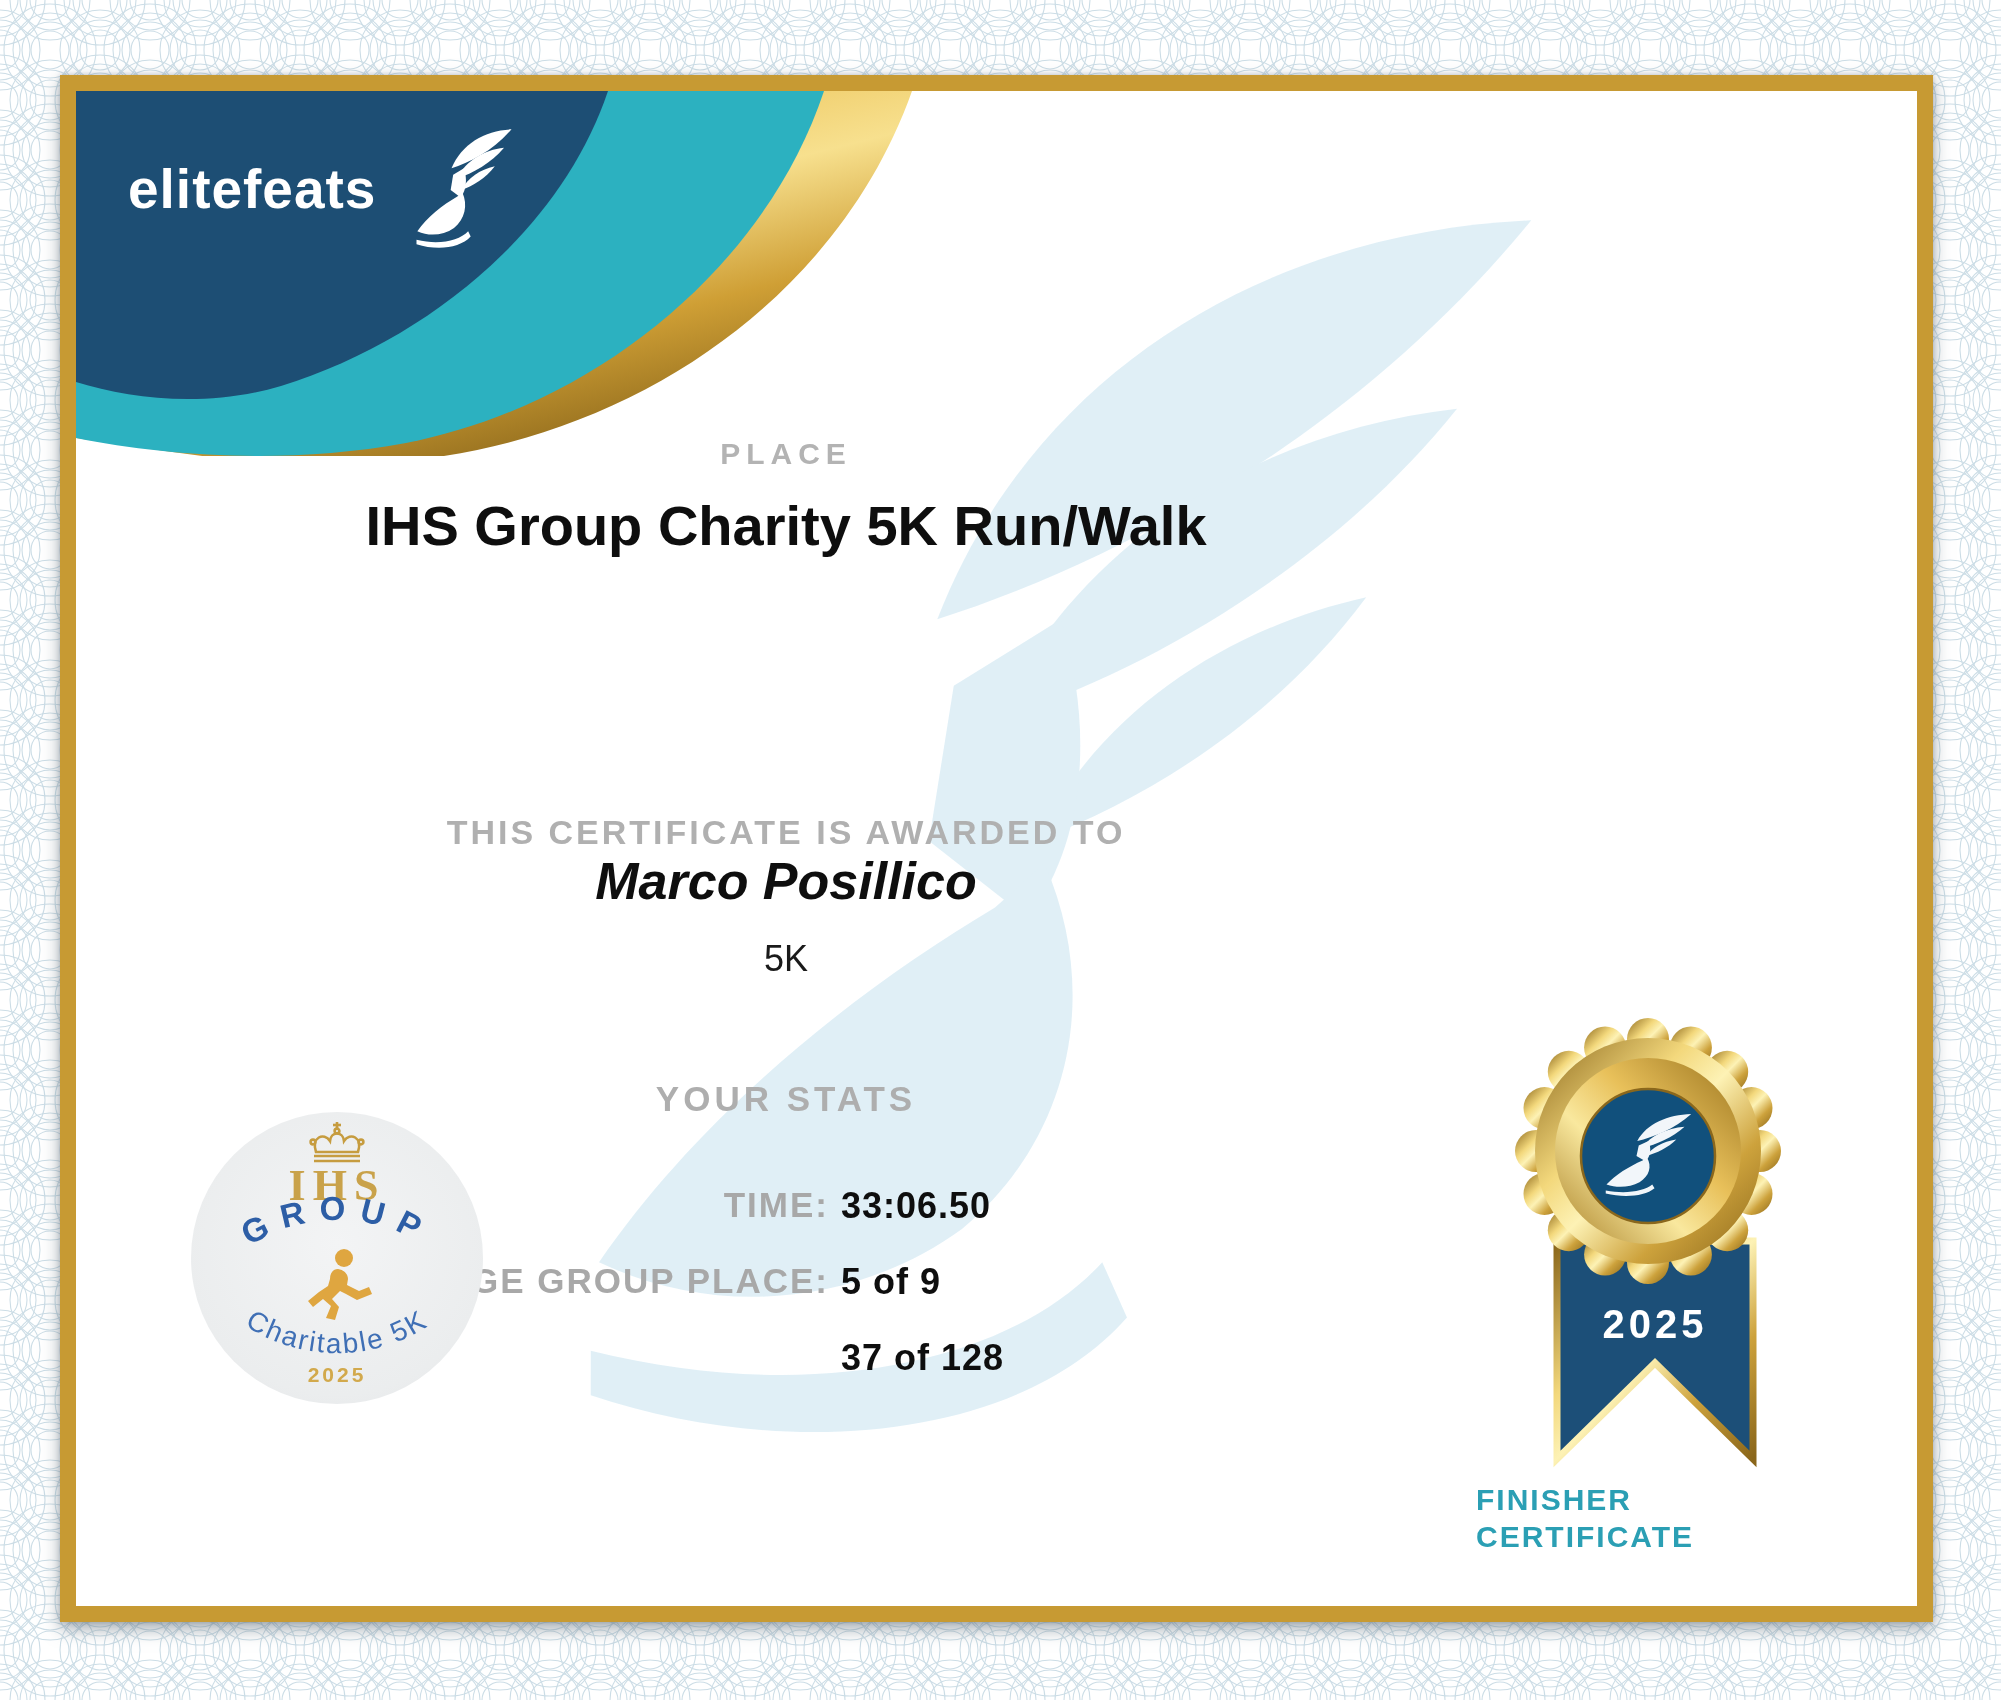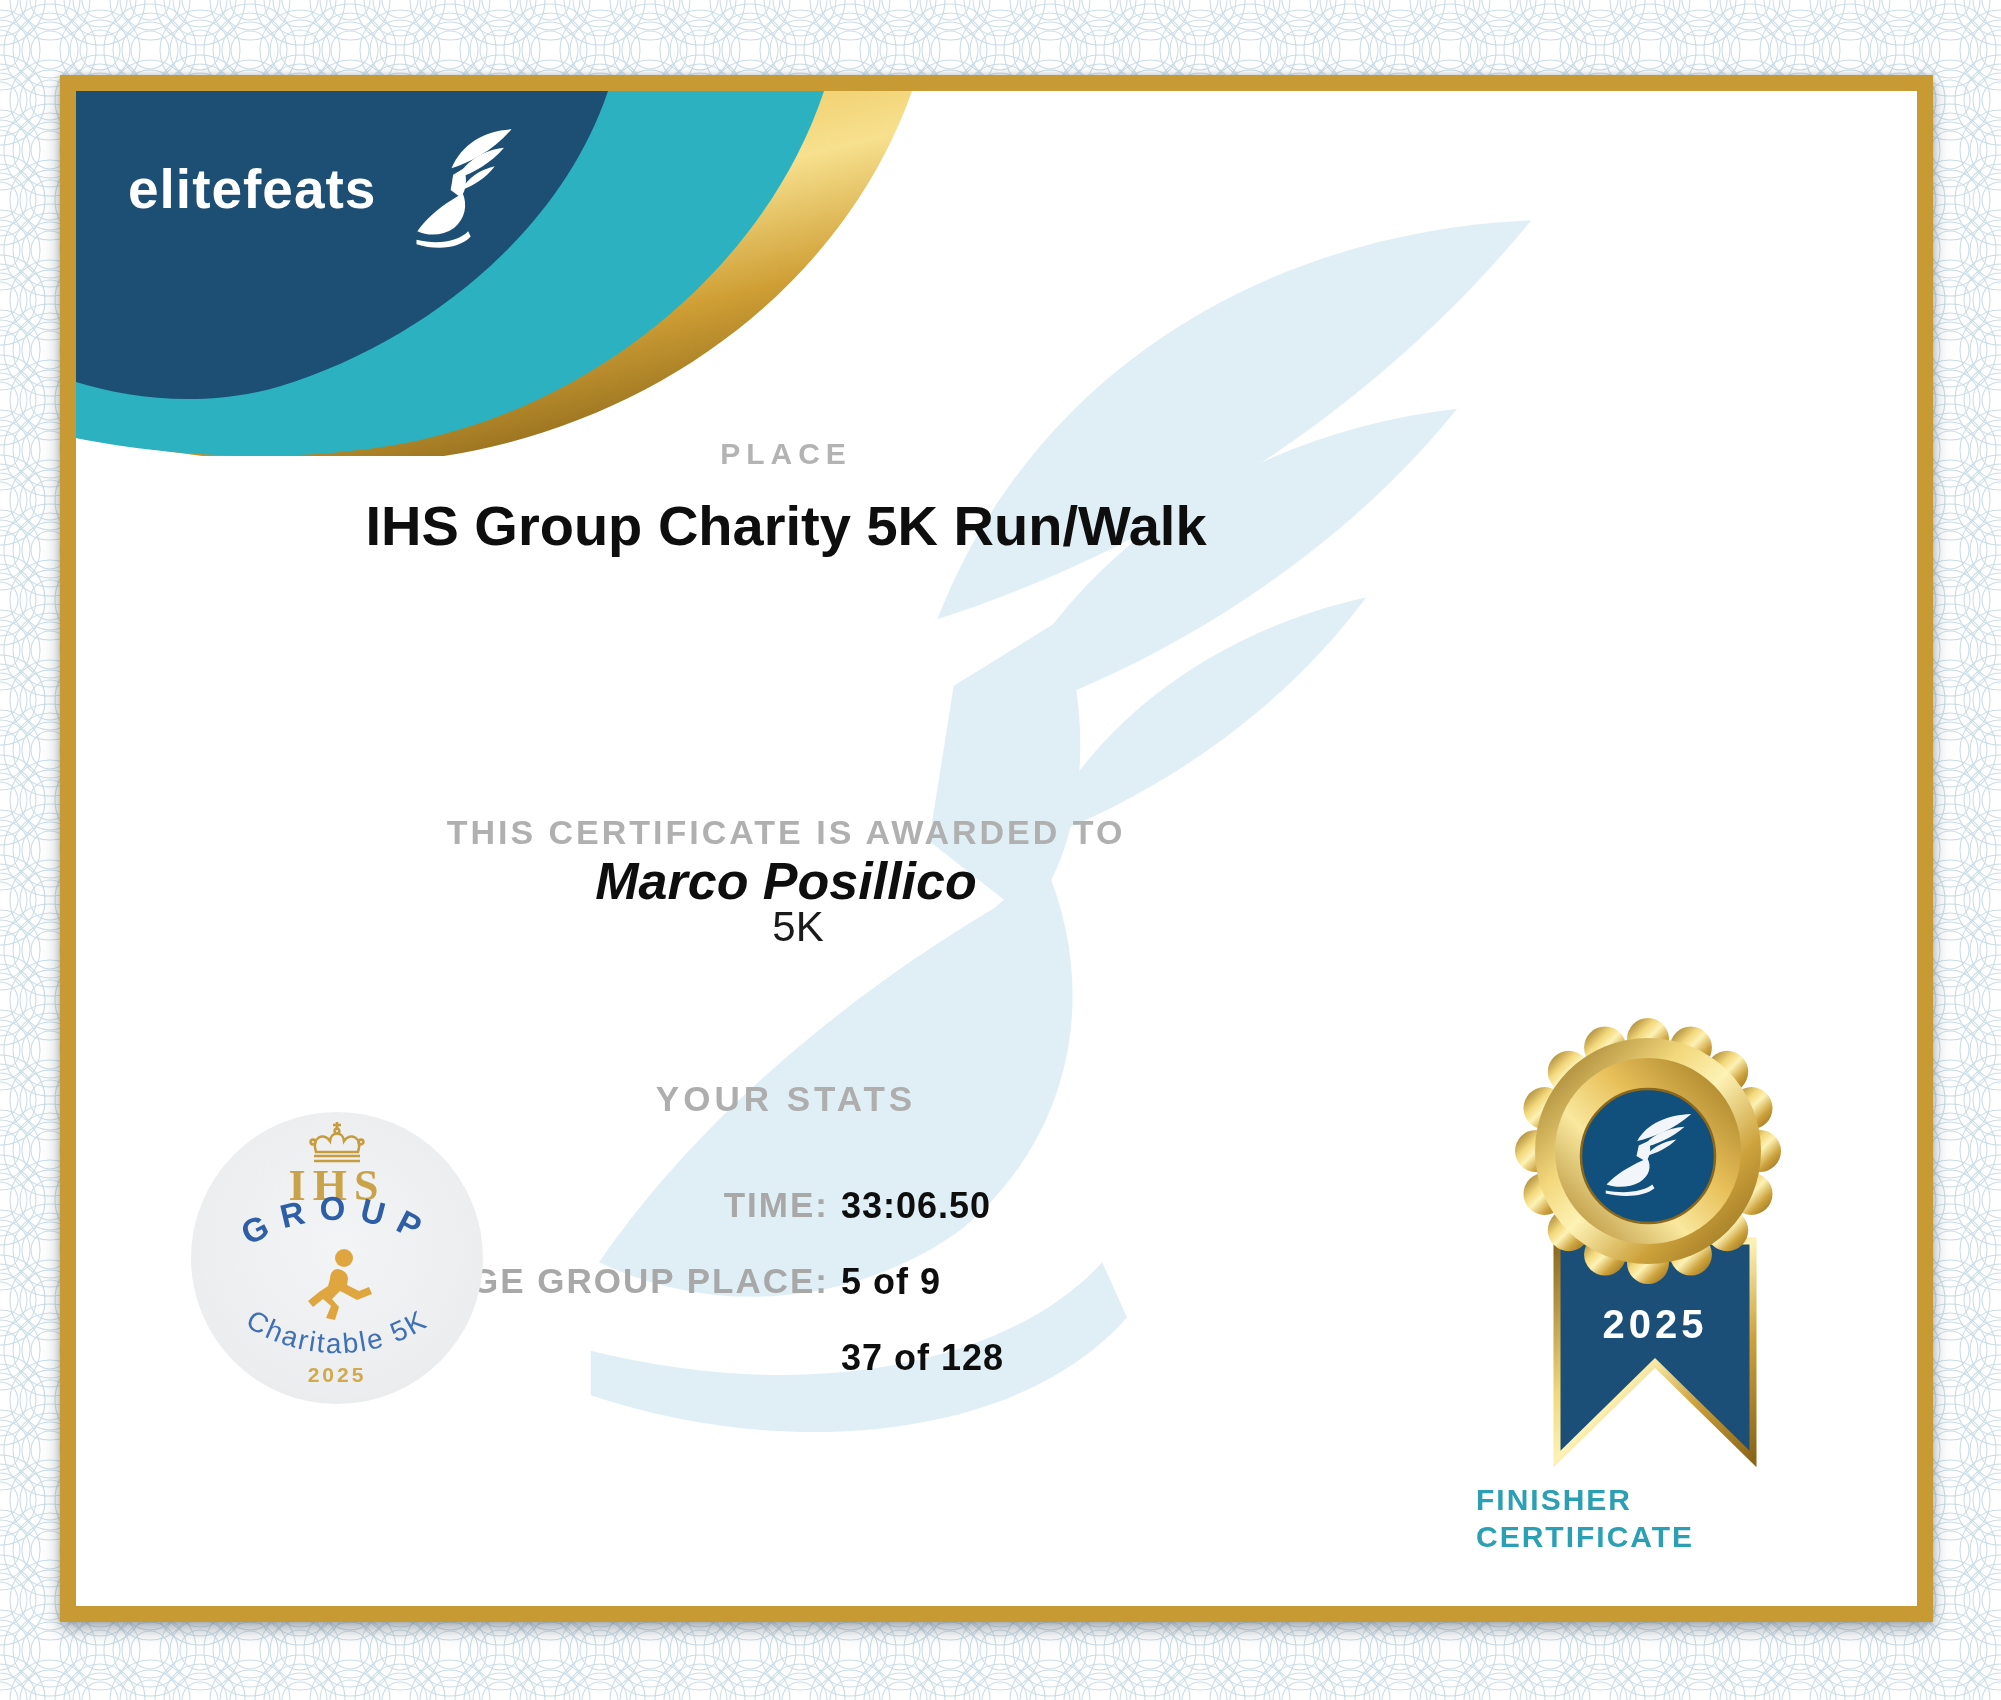--- a/index.html
+++ b/index.html
@@ -19,21 +19,21 @@
          letter-spacing:1px;}
   #brand-foot{position:absolute;left:338px;top:34px;width:100px;height:130px;color:#ffffff;}
   
   #watermark{position:absolute;left:490px;top:85px;width:990px;height:1330px;color:#ddeef6;opacity:.9;}
   
   .center{position:absolute;left:0;width:1420px;text-align:center;}
   #event-label{top:346px;font-size:30px;font-weight:bold;letter-spacing:6px;color:#b3b3b3;}
   #event-name{top:402px;font-size:56px;font-weight:bold;color:#0e0e0e;letter-spacing:0;}
   #award-label{top:702px;font-size:34px;font-weight:600;letter-spacing:3px;color:#b0b0b0;margin-top:20px;}
   #recipient{top:760px;font-size:52px;font-weight:bold;color:#0e0e0e;font-style:italic;}
-  #distance{top:812px;font-size:42px;font-weight:400;color:#1a1a1a;margin-left:12px;}
+  #distance{top:847px;font-size:36px;font-weight:400;color:#1a1a1a;}
   #stats-label{top:988px;font-size:35px;font-weight:bold;letter-spacing:4px;color:#aeaeae;}
   
   .stat-row{position:absolute;left:8px;width:1420px;height:48px;}
   .stat-label{position:absolute;left:0;width:745px;text-align:right;font-size:35px;
               letter-spacing:2px;color:#a8a8a8;font-weight:600;}
   .stat-value{position:absolute;left:757px;font-size:36px;font-weight:bold;color:#0e0e0e;letter-spacing:1px;}
   #row-time{top:1094px;} #row-age{top:1170px;} #row-overall{top:1246px;} #row-gender{top:1322px;}
   
   #ihs-logo{position:absolute;left:106px;top:1012px;width:310px;height:310px;}
   

